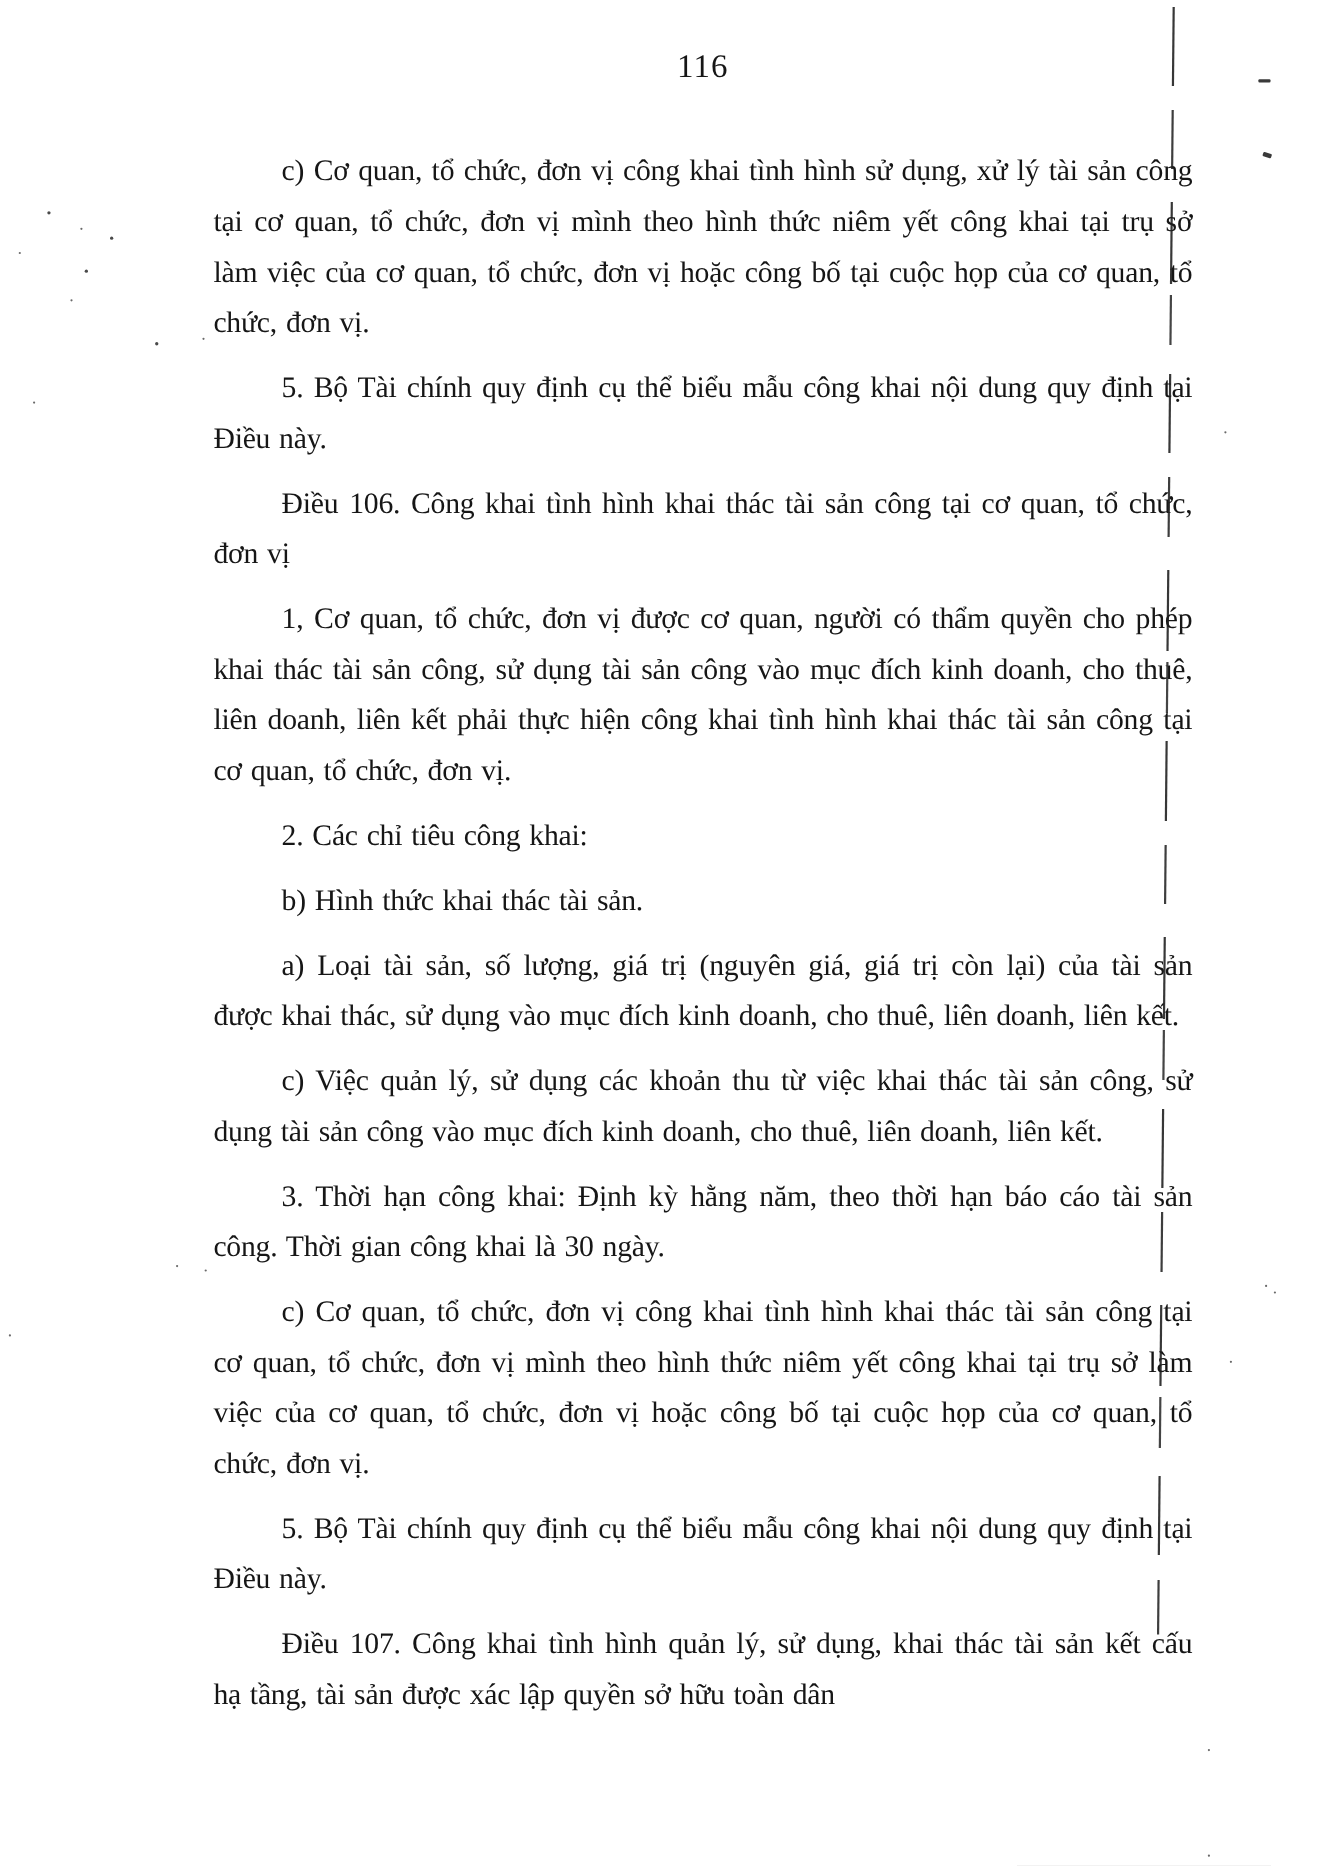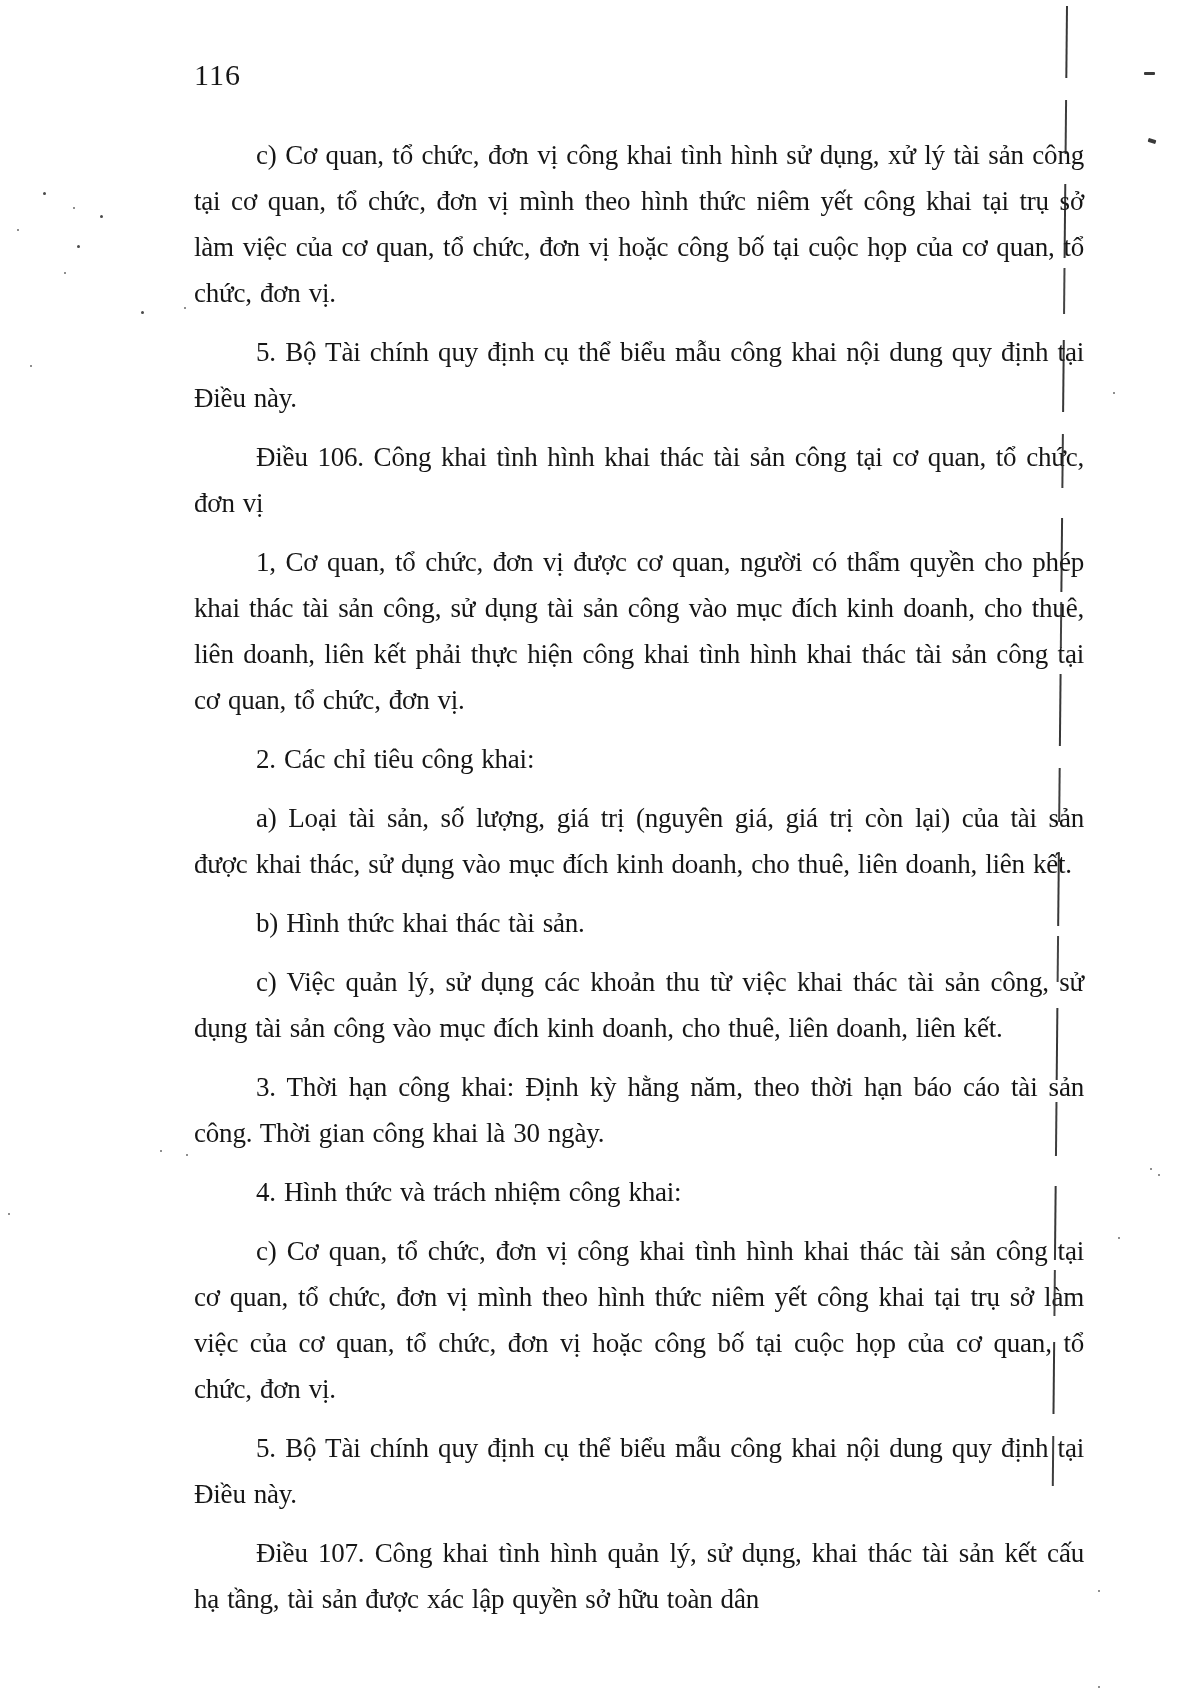--- a/index.html
+++ b/index.html
@@ -11,23 +11,24 @@
     position: relative;
     width: 1200px;
     height: 1696px;
     background: #ffffff;
     font-family: "Liberation Serif", "DejaVu Serif", serif;
     color: #161616;
     overflow: hidden;
   }
   .page-number {
     position: absolute;
-    top: 58px;
+    top: 44px;
     left: 194px;
     width: 890px;
+    text-align: center;
     font-size: 30px;
     letter-spacing: 1px;
   }
   .content {
     position: absolute;
     left: 194px;
     top: 132px;
     width: 890px;
   }
   .para, .heading {
@@ -84,25 +85,24 @@
 <div class="page">
 
   <div class="page-number">116</div>
 
   <div class="content">
     <p class="para">c) Cơ quan, tổ chức, đơn vị công khai tình hình sử dụng, xử lý tài sản công tại cơ quan, tổ chức, đơn vị mình theo hình thức niêm yết công khai tại trụ sở làm việc của cơ quan, tổ chức, đơn vị hoặc công bố tại cuộc họp của cơ quan, tổ chức, đơn vị.</p>
     <p class="para">5. Bộ Tài chính quy định cụ thể biểu mẫu công khai nội dung quy định tại Điều này.</p>
     <h2 class="heading">Điều 106. Công khai tình hình khai thác tài sản công tại cơ quan, tổ chức, đơn vị</h2>
     <p class="para">1, Cơ quan, tổ chức, đơn vị được cơ quan, người có thẩm quyền cho phép khai thác tài sản công, sử dụng tài sản công vào mục đích kinh doanh, cho thuê, liên doanh, liên kết phải thực hiện công khai tình hình khai thác tài sản công tại cơ quan, tổ chức, đơn vị.</p>
     <p class="para">2. Các chỉ tiêu công khai:</p>
+    <p class="para">b) Hình thức khai thác tài sản.</p>
     <p class="para">a) Loại tài sản, số lượng, giá trị (nguyên giá, giá trị còn lại) của tài sản được khai thác, sử dụng vào mục đích kinh doanh, cho thuê, liên doanh, liên kết.</p>
-    <p class="para">b) Hình thức khai thác tài sản.</p>
     <p class="para">c) Việc quản lý, sử dụng các khoản thu từ việc khai thác tài sản công, sử dụng tài sản công vào mục đích kinh doanh, cho thuê, liên doanh, liên kết.</p>
     <p class="para">3. Thời hạn công khai: Định kỳ hằng năm, theo thời hạn báo cáo tài sản công. Thời gian công khai là 30 ngày.</p>
-    <p class="para">4. Hình thức và trách nhiệm công khai:</p>
     <p class="para">c) Cơ quan, tổ chức, đơn vị công khai tình hình khai thác tài sản công tại cơ quan, tổ chức, đơn vị mình theo hình thức niêm yết công khai tại trụ sở làm việc của cơ quan, tổ chức, đơn vị hoặc công bố tại cuộc họp của cơ quan, tổ chức, đơn vị.</p>
     <p class="para">5. Bộ Tài chính quy định cụ thể biểu mẫu công khai nội dung quy định tại Điều này.</p>
     <h2 class="heading">Điều 107. Công khai tình hình quản lý, sử dụng, khai thác tài sản kết cấu hạ tầng, tài sản được xác lập quyền sở hữu toàn dân</h2>
   </div>
 
   <div class="scan-line"></div>
 
   <div class="dash-mark" style="left:1144px; top:72px;  width:11px; height:3px;"></div>
   <div class="dash-mark" style="left:1148px; top:139px; width:8px;  height:4px; transform:rotate(18deg);"></div>
 

